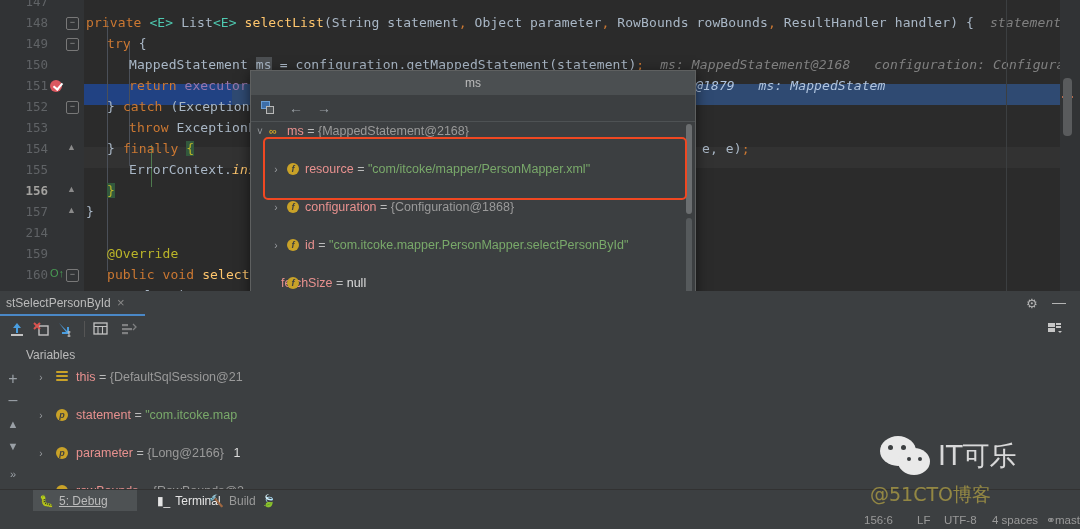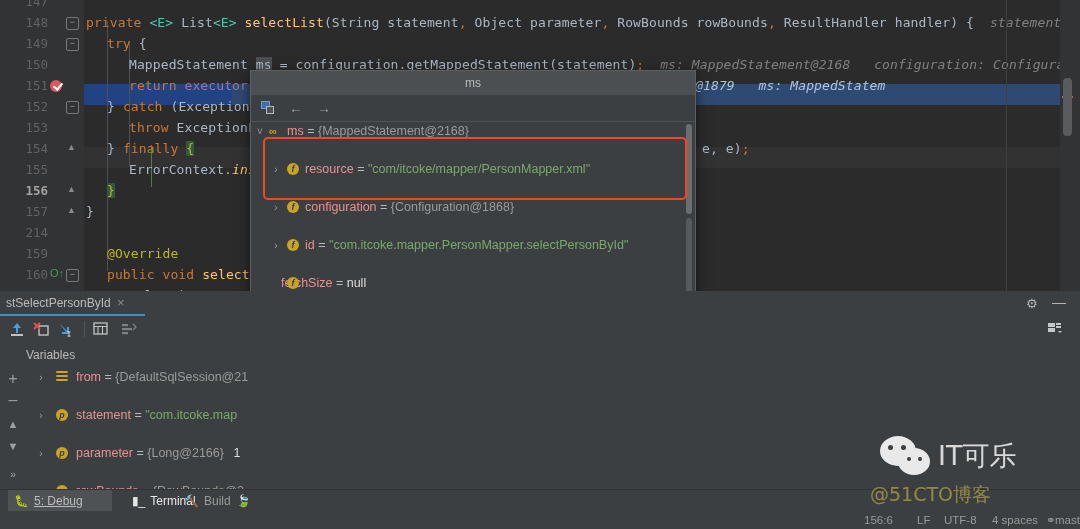--- a/index.html
+++ b/index.html
@@ -86,21 +86,21 @@
   #vars-label{position:absolute;left:26px;top:0;height:26px;line-height:26px;color:#bbb;font-size:12px;}
   #vars-pane{position:absolute;left:26px;top:77px;width:1054px;height:137px;background:#3c3f41;}
   .vrow{position:relative;height:19px;line-height:19px;white-space:nowrap;font-size:12.5px;}
   #dbg-leftbar{position:absolute;left:0;top:77px;width:26px;height:137px;background:#3c3f41;}
   .lb-btn{position:absolute;left:5px;width:16px;height:16px;color:#9aa0a6;font-size:14px;
           text-align:center;line-height:16px;}
 
   
   #bottombar{position:absolute;left:0;top:489px;width:1080px;height:22px;background:#3c3f41;
              border-top:1px solid #323232;}
-  .bb-item{position:absolute;top:0;height:22px;line-height:22px;font-size:12px;color:#bbbbbb;}
+  .bb-item{position:absolute;top:0;height:22px;line-height:22px;font-size:12px;color:#bbbbbb;margin-left:25px;}
   .bb-active{background:#4e5254;}
   #statusbar{position:absolute;left:0;top:511px;width:1080px;height:18px;background:#3c3f41;}
   .sb{position:absolute;top:0;height:18px;line-height:18px;font-size:11.5px;color:#9a9a9a;}
 
   
   #watermark{position:absolute;left:880px;top:430px;width:200px;height:60px;pointer-events:none;}
   #wm-text{position:absolute;left:58px;top:8px;font-size:27px;color:#e6e6e6;opacity:.92;
            font-family:"DejaVu Sans",sans-serif;}
   .wbub{position:absolute;background:#e9e9e9;border-radius:50%;}
   #wm-tag{position:absolute;left:-10px;top:52px;font-size:19px;color:#fde047;opacity:.45;
@@ -368,21 +368,21 @@
   </div>
 
   <div id="vars-pane">
     <div class="vrow" style="top:0">
       <span class="arrow" style="left:10px;top:0">›</span>
       <span class="listicon" style="left:30px">
           <span></span>
           <span></span>
           <span></span>
         </span>
-      <span style="margin-left:50px" class="name">from</span>
+      <span style="margin-left:50px" class="name">this</span>
       <span class="eq">=</span>
       <span class="ref">{DefaultSqlSession@21</span>
     </div>
     <div class="vrow" style="top:19px">
       <span class="arrow" style="left:10px;top:0">›</span>
       <span class="ficon" style="left:30px">p</span>
       <span style="margin-left:50px" class="name">statement</span>
       <span class="eq">=</span>
       <span class="strv">"com.itcoke.map</span>
     </div>

